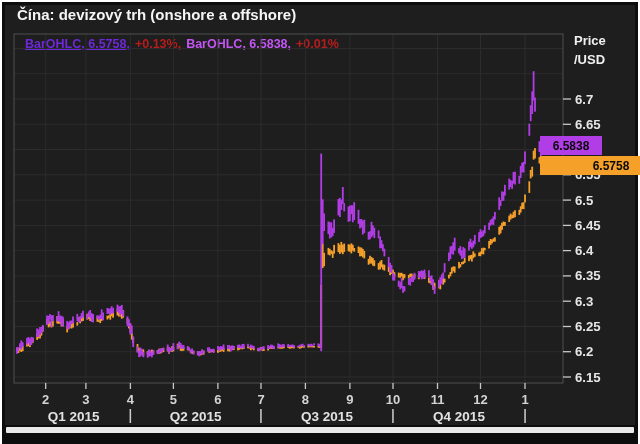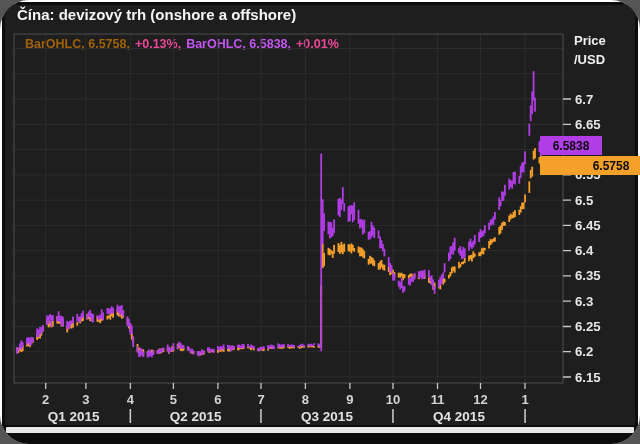--- a/index.html
+++ b/index.html
@@ -1,35 +1,34 @@
 <!DOCTYPE html>
 <html><head>
 <meta charset="utf-8">
 <style>
   html,body{margin:0;padding:0;background:#555;}
   .screen{
     position:relative;width:640px;height:444px;overflow:hidden;
     background:#ffffff;
     font-family:"Liberation Sans","DejaVu Sans",sans-serif;
-    border-radius:29px;
   }
   .frame{position:absolute;left:2px;top:2px;right:2px;bottom:0;background:#0d0d0d;}
   .panel{position:absolute;left:5px;top:5px;width:630px;height:420px;background:#1e1e1e;}
   .title{
     position:absolute;left:17px;top:6px;width:560px;
     color:#f5f5f5;font-size:15px;font-weight:bold;z-index:4;
   }
   .legend{
     position:absolute;left:25px;top:37px;z-index:4;
     font-size:12.5px;font-weight:bold;white-space:nowrap;
   }
   .legend span{margin-right:5px;}
-  .lg-on{color:#a16207;}
+  .lg-on{color:#6d28d9;text-decoration:underline;}
   .lg-off{color:#c355f2;margin-top:8px;}
-  .lg-chg{color:#ec4899;}
+  .lg-chg{color:#b91c1c;}
   .axis-title{
     position:absolute;left:574px;top:31px;z-index:4;
     color:#f0f0f0;font-size:13px;font-weight:bold;line-height:19px;
   }
   #chart{position:absolute;left:0;top:0;z-index:5;}
   .badge{
     position:absolute;left:540px;width:62px;height:19px;z-index:6;
     color:#0a0a0a;font-size:12px;font-weight:bold;
     display:flex;align-items:center;justify-content:center;
   }

